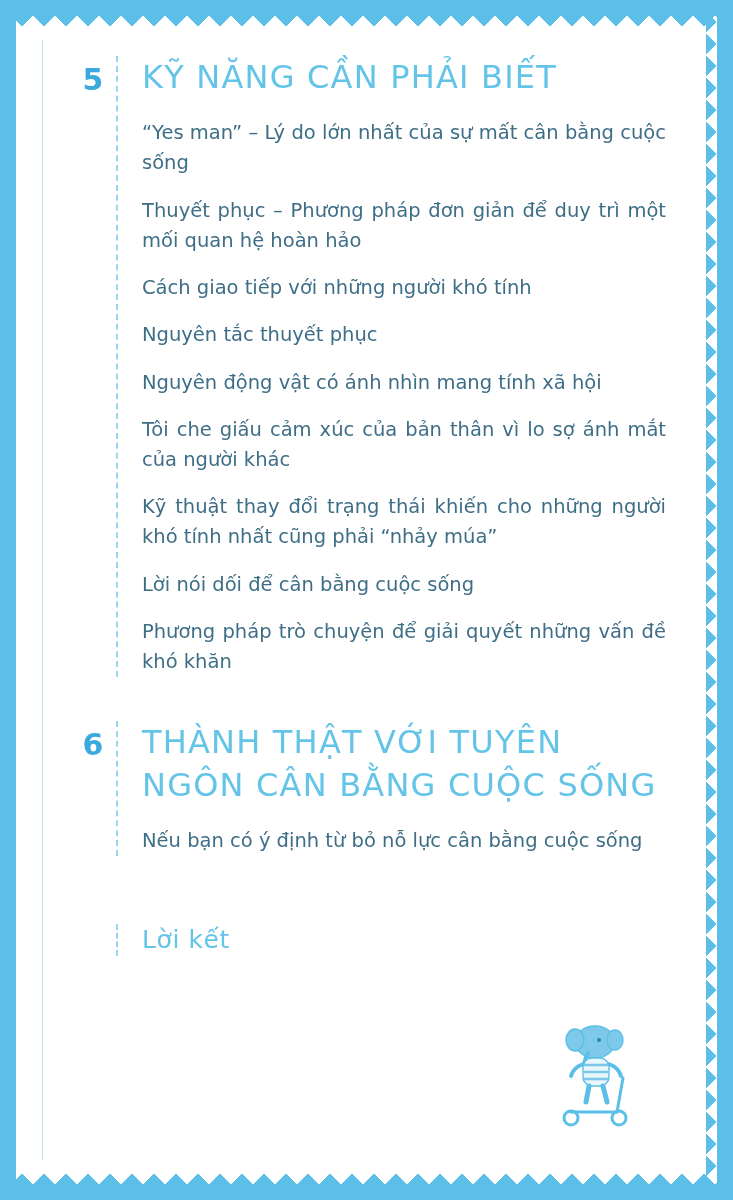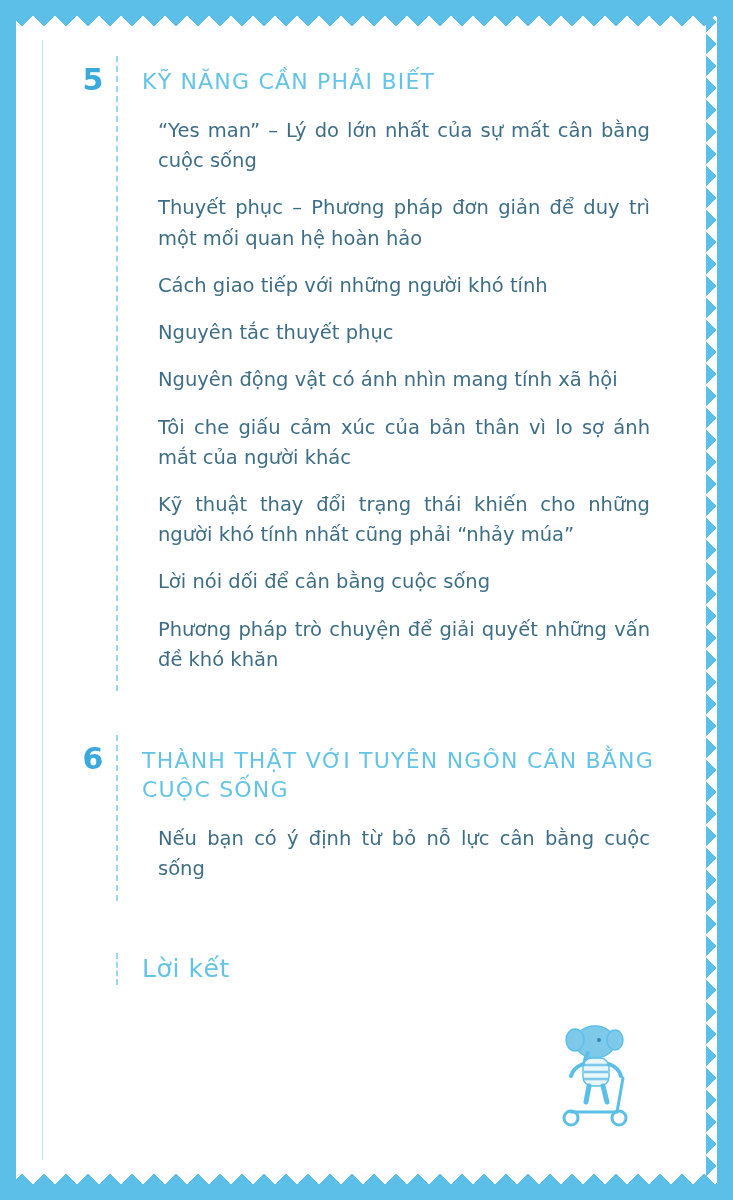--- a/index.html
+++ b/index.html
@@ -104,47 +104,47 @@
   }
 
   .chap-body {
     border-left: 2px dashed #9ad6ef;
     padding-left: 24px;
     flex: 1 1 auto;
   }
 
   .chap-title {
     color: #64c4e8;
-    font-size: 22px;
+    font-size: 32px;
     letter-spacing: 1.2px;
     line-height: 1.32;
     font-weight: normal;
-    margin: 11px 0 20px 0;
+    margin: 0 0 20px 0;
     text-transform: uppercase;
   }
 
   .toc-list {
     list-style: none;
-    margin: 16px;
+    margin: 0;
     padding: 0;
   }
   .toc-list li {
     color: #3e6e86;
     font-size: 19.5px;
     line-height: 1.55;
     margin-bottom: 17px;
     text-align: justify;
     padding-right: 4px;
   }
   .toc-list li:last-child { margin-bottom: 0; }
 
   .closing {
     display: flex;
     align-items: flex-end;
-    margin-top: 52px;
+    margin-top: 68px;
   }
   .closing .chap-num { visibility: hidden; }
   .closing-body {
     border-left: 2px dashed #9ad6ef;
     padding-left: 24px;
     flex: 1 1 auto;
   }
   .closing-title {
     color: #64c4e8;
     font-size: 25px;

